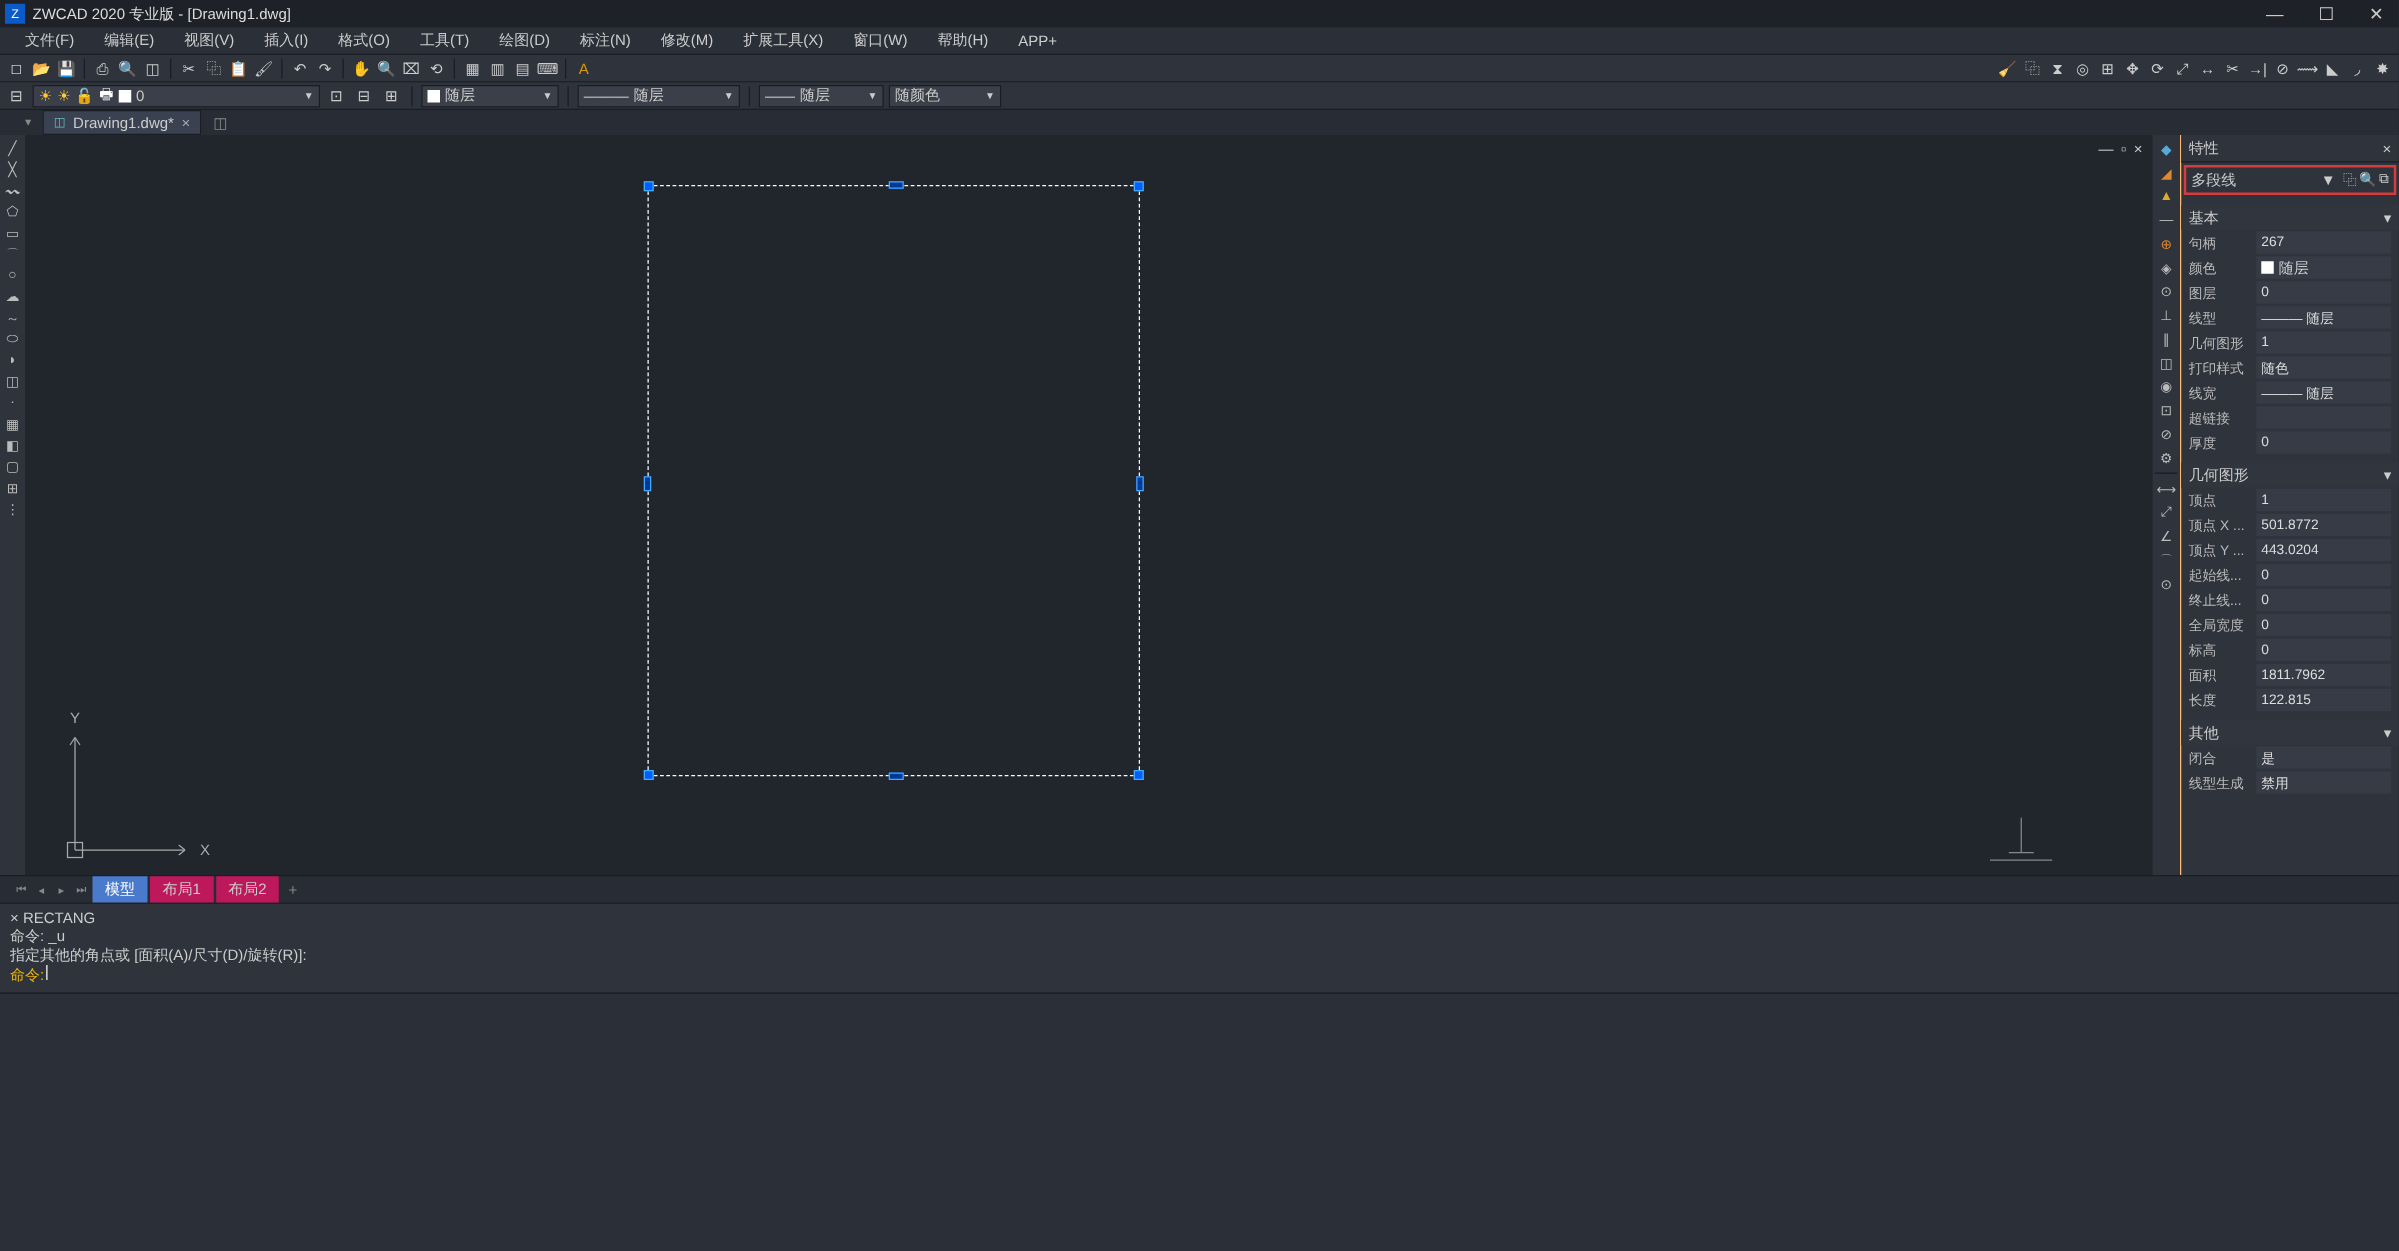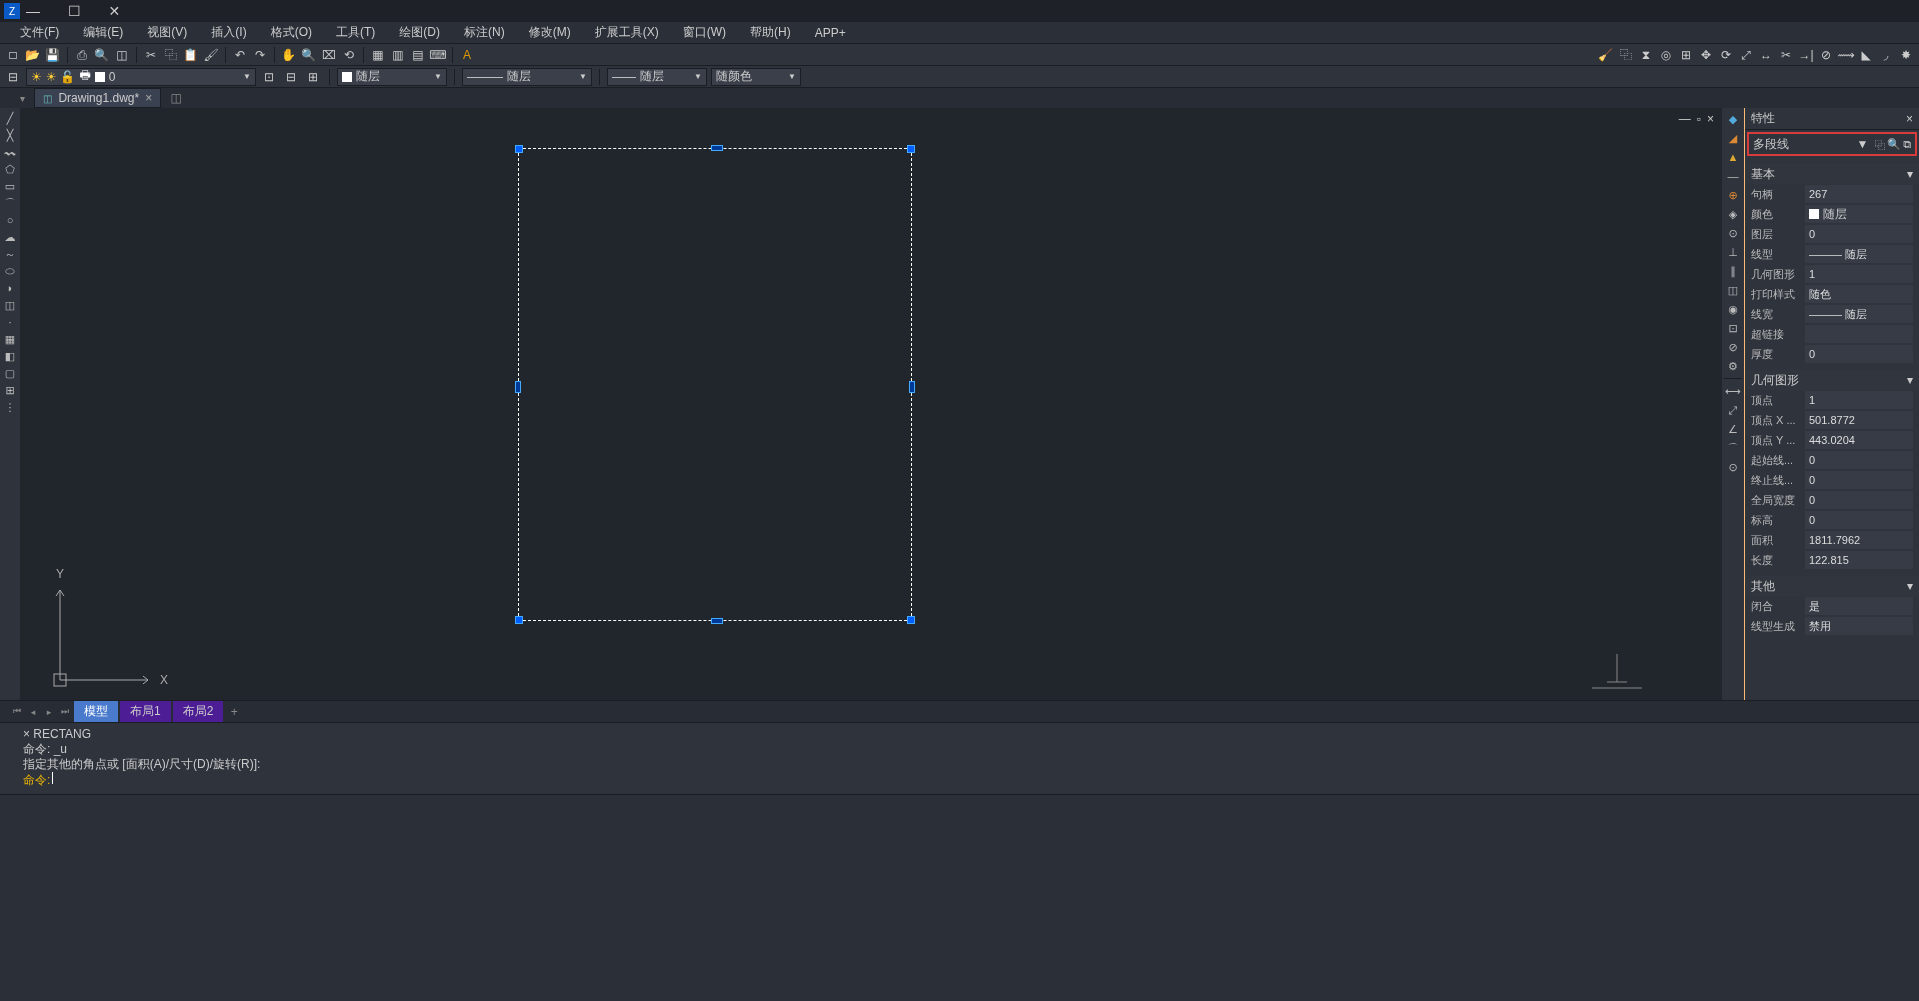--- a/index.html
+++ b/index.html
@@ -67,37 +67,38 @@
 
 .pp-section-title { height: 20px; background: #30353e; display: flex; align-items: center; justify-content: space-between; padding: 0 6px; margin-top: 6px; }
 .pp-row { display: flex; align-items: center; height: 20px; padding: 0 6px; }
 .pp-row .plabel { width: 54px; color: #bbb; font-size: 11px; }
 .pp-row .pvalue { flex: 1; color: #ddd; padding-left: 4px; font-size: 11px; background: #363b46; height: 18px; display: flex; align-items: center; }
 .pp-row .pvalue .cswatch { width: 10px; height: 10px; background: #fff; margin-right: 4px; }
 
 
 .layout-tabs { height: 22px; background: #282c34; border-top: 1px solid #1a1d23; display: flex; align-items: center; padding-left: 10px; gap: 2px; }
 .layout-tabs .nav-btn { width: 14px; font-size: 9px; color: #888; text-align: center; }
-.layout-tabs .ltab { padding: 2px 10px; background: #4c1d95; }
+.layout-tabs .ltab { padding: 2px 10px; background: #be185d; }
 .layout-tabs .ltab.active { background: #4a7acc; color: #fff; }
 .layout-tabs .ltab-plus { width: 18px; text-align: center; color: #888; }
 
 
-.command-area { height: 72px; background: #2e333c; border-top: 1px solid #1a1d23; padding: 4px 23px; font-family: "SimSun", monospace; font-size: 12px; line-height: 15px; color: #bbb; }
+.command-area { height: 72px; background: #2e333c; border-top: 1px solid #1a1d23; padding: 4px 8px; font-family: "SimSun", monospace; font-size: 12px; line-height: 15px; color: #bbb; }
 .command-area .prompt { color: #eab308; }
 .command-area .cursor { display: inline-block; width: 1px; height: 12px; background: #fff; margin-left: 2px; }
 
 
 .status-bar { height: 18px; background: #2a2f38; border-top: 1px solid #1a1d23; }
 </style>
 </head>
 <body>
 
 <div class="title-bar">
   <div class="app-icon">Z</div>
+  <span class="title-text">ZWCAD 2020 专业版 - [Drawing1.dwg]</span>
   <div class="win-controls">
     <span>—</span>
     <span>☐</span>
     <span>✕</span>
   </div>
 </div>
 
 <div class="menu-bar">
   <span class="menu-item">文件(F)</span>
   <span class="menu-item">编辑(E)</span>

